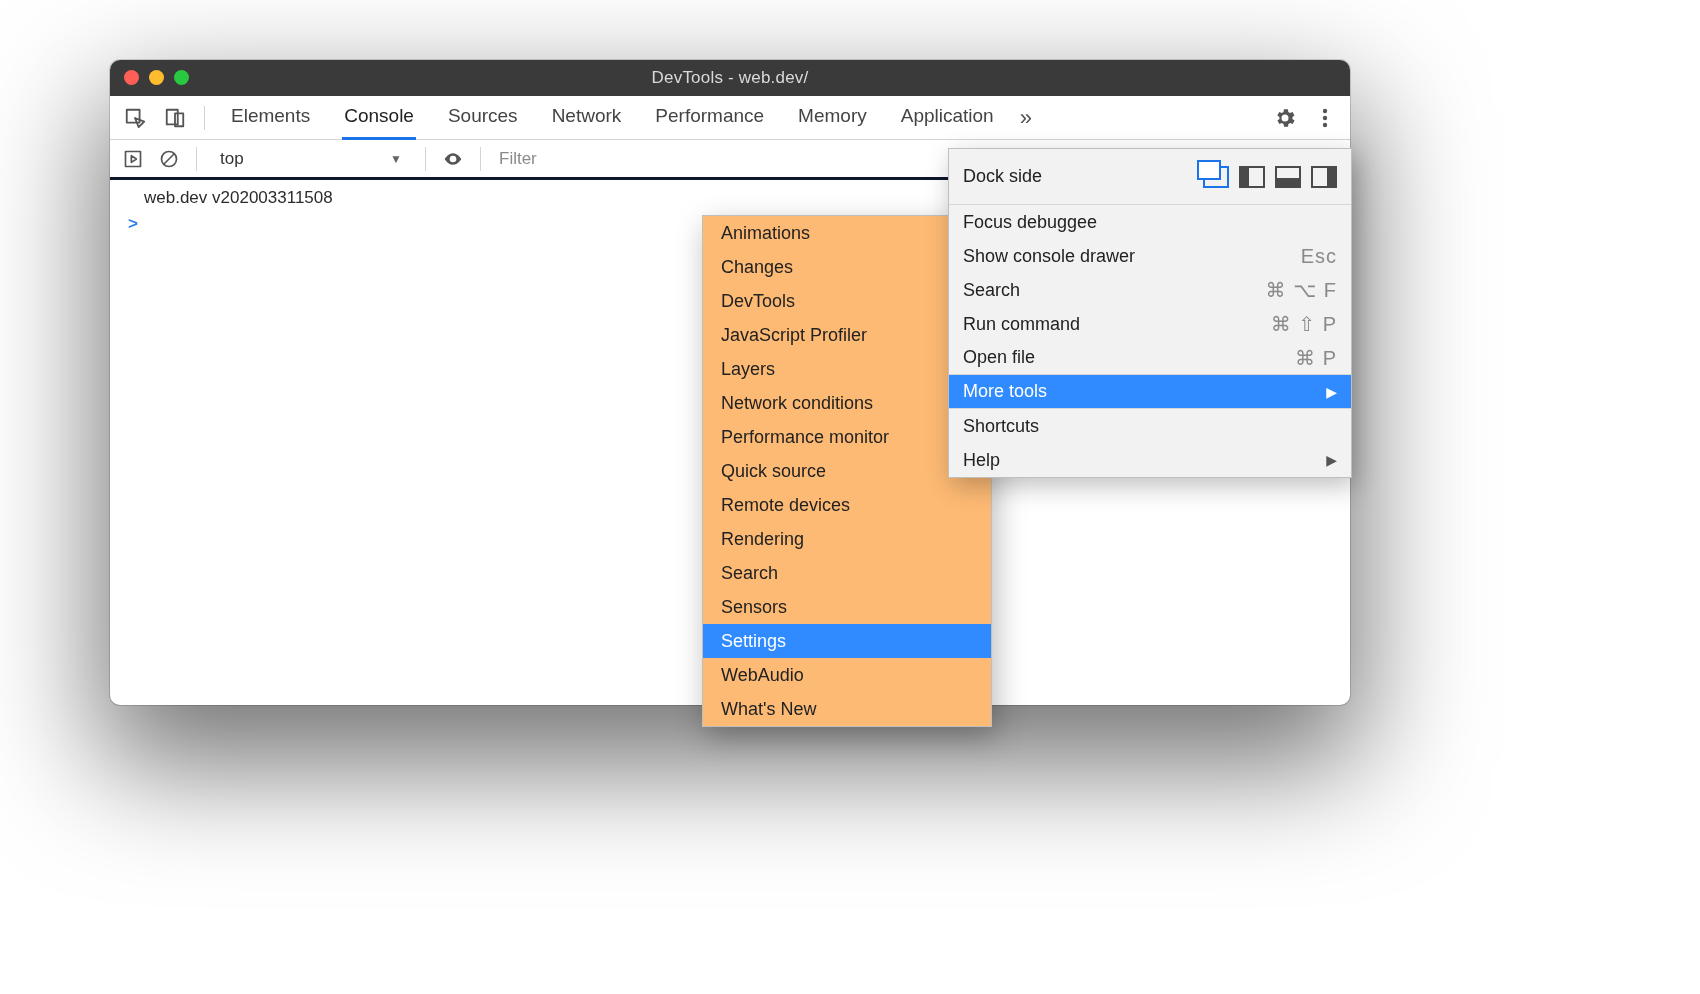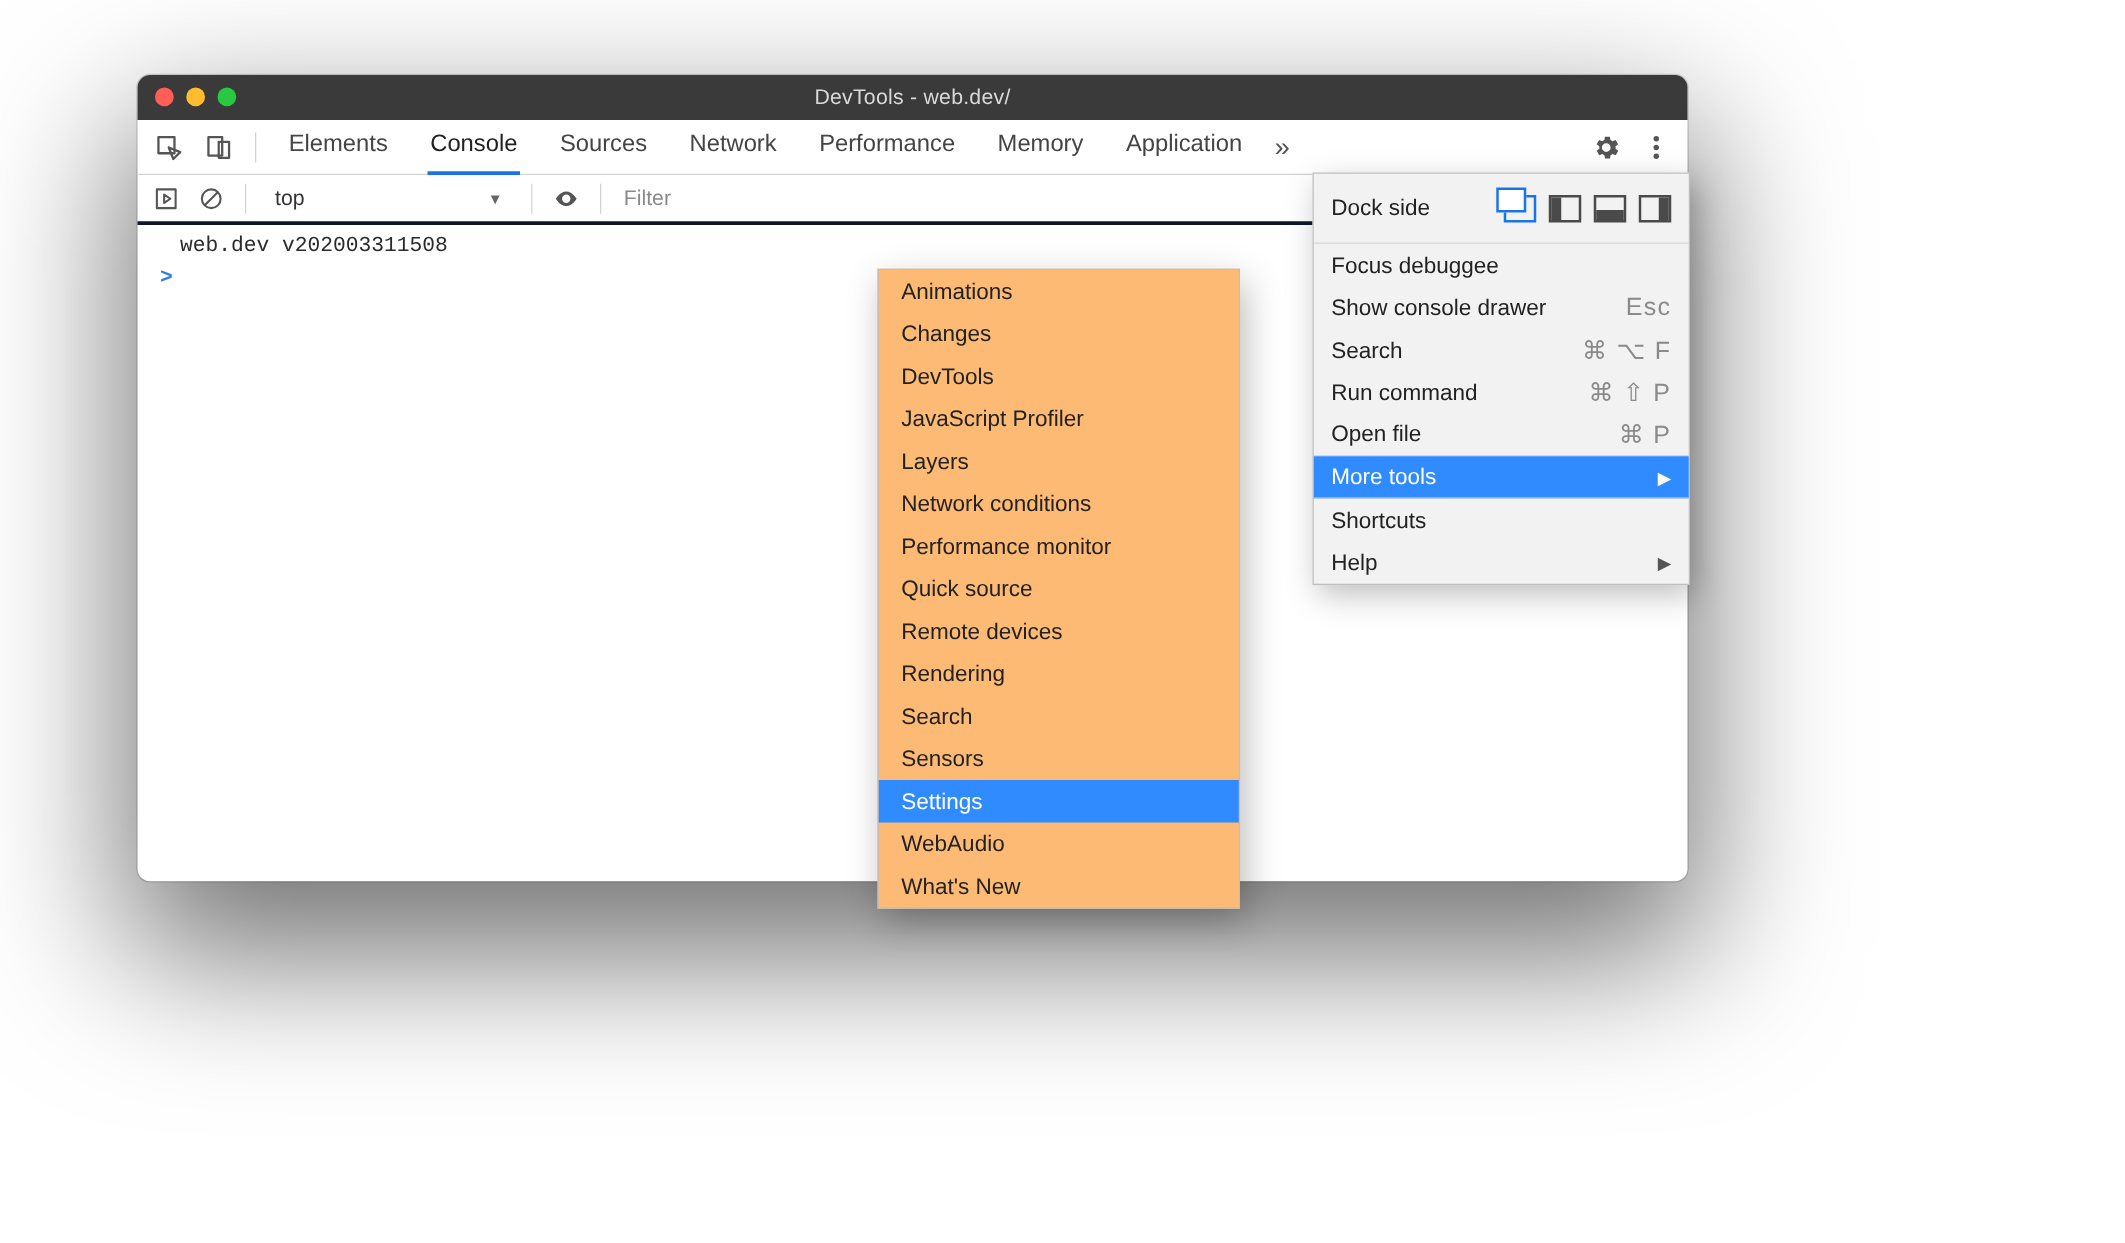--- a/index.html
+++ b/index.html
@@ -45,32 +45,32 @@
   .subbar .divider { width: 1px; height: 24px; background: #d3d3d3; margin: 0 4px; }
   .context { display: flex; align-items: center; gap: 6px; background: #fff; border: 1px solid transparent;
     padding: 4px 8px; font-size: 17px; color: #333; min-width: 200px; justify-content: space-between;}
   .context .caret { font-size: 12px; color: #666; }
   .filter { flex: 0 0 320px; }
   .filter input { width: 100%; height: 28px; border: none; background: transparent;
     font-size: 17px; color: #333; padding: 0 4px; outline: none; }
   .filter input::placeholder { color: #8a8a8a; }
 
   
-  .console { padding: 6px 10px 10px 18px; font-family: Liberation Mono, monospace; font-size: 17px; }
+  .console { padding: 6px 10px 10px 18px; font-family: Liberation Sans, sans-serif; font-size: 17px; }
   .logline { color: #2b2b2b; padding: 2px 0 6px 16px; }
   .prompt { color: #2f7ee6; font-weight: 700; padding-left: 0; }
 
   
   .iconbtn { display: inline-flex; align-items: center; justify-content: center; width: 26px; height: 26px; color: #555; }
   .iconbtn.stroke path, .iconbtn.stroke rect, .iconbtn.stroke circle, .iconbtn.stroke line, .iconbtn.stroke polyline, .iconbtn.stroke polygon
     { fill: none; stroke: currentColor; stroke-width: 2; stroke-linejoin: round; stroke-linecap: round; }
 
   
   .menu {
-    position: absolute; right: -2px; top: 78px; width: 302px; background: #f2f2f2;
+    position: absolute; right: -2px; top: 88px; width: 404px; background: #f2f2f2;
     border: 1px solid #bfbfbf; box-shadow: 4px 8px 24px rgba(0,0,0,0.25);
     font-size: 18px; color: #222; z-index: 20;
   }
   .menu .row { display: flex; align-items: center; height: 34px; padding: 0 14px; gap: 10px; }
   .menu .row.dock { height: 56px; border-bottom: 1px solid #d6d6d6; }
   .menu .row.sep-below { border-bottom: 1px solid #d6d6d6; }
   .menu .row .rowlabel { flex: 1; }
   .menu .row .k { color: #8a8a8a; font-size: 20px; letter-spacing: 1px; }
   .menu .row.selected { background: #2f8bff; color: #fff; }
   .menu .row.selected .k, .menu .row.selected .arrow { color: #fff; }

